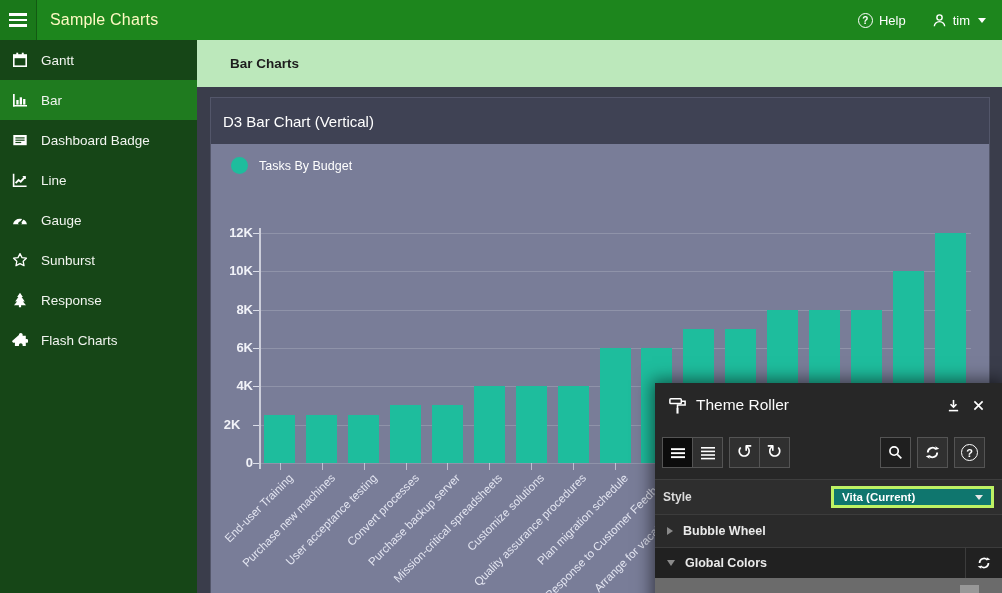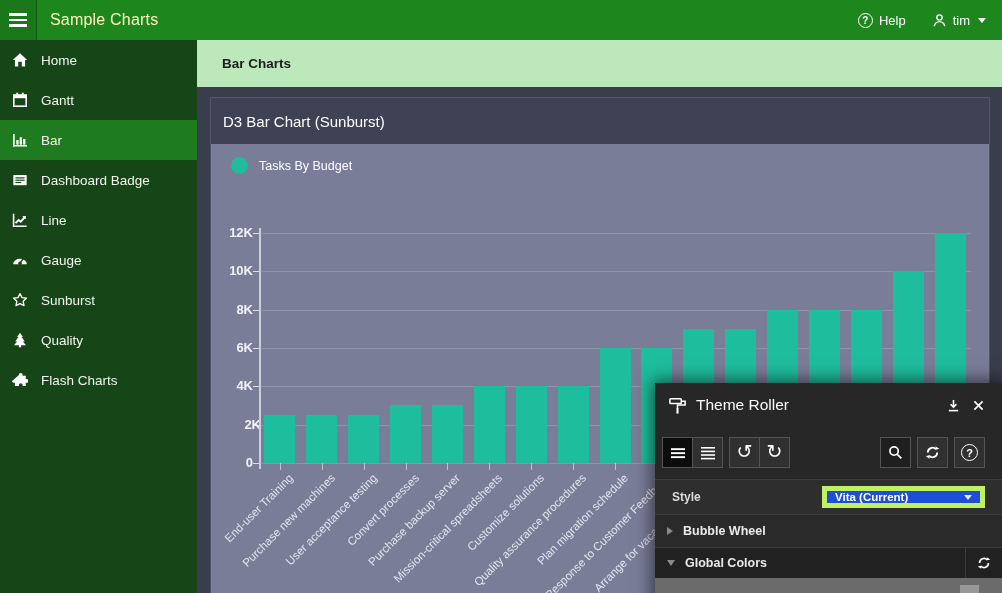--- a/index.html
+++ b/index.html
@@ -20,21 +20,21 @@
 
   
   .sidebar { position:absolute; left:0; top:40px; width:197px; height:553px; background:#164617; z-index:20; }
   .side-item { height:40px; display:flex; align-items:center; padding-left:11px; color:#f2f5f0; font-size:13.5px; cursor:pointer; position:relative; }
   .side-item.active { background:#1f7b1f; }
   .side-item .icn { width:17px; height:17px; margin-right:13px; display:flex; align-items:center; justify-content:center; flex:0 0 17px; }
   .side-item .chev { position:absolute; right:14px; top:14px; }
 
   
   .main { position:absolute; left:197px; top:40px; right:0; bottom:0; background:#3a3d4b; overflow:hidden; }
-  .breadcrumb-bar { height:47px; background:#bce8bb; display:flex; align-items:center; padding-left:25px; }
+  .breadcrumb-bar { height:47px; background:#bce8bb; display:flex; align-items:center; padding-left:33px; }
   .breadcrumb-bar .bc { color:#1d1d1d; font-size:13.5px; font-weight:bold; }
   .chart-panel { position:absolute; left:13px; top:57px; width:780px; height:600px; background:#3f4254; border:1px solid rgba(120,124,150,.35); }
   .panel-hd { height:46px; display:flex; align-items:center; padding-left:12px; color:#fff; font-size:15px; }
   .chart-body { position:absolute; left:0; top:46px; right:0; height:553px; background:#797d98; overflow:hidden; }
 
   .legend { position:absolute; left:20px; top:13px; display:flex; align-items:center; gap:11px; cursor:pointer; }
   .legend .dot { width:17px; height:17px; border-radius:50%; }
   .legend .lg-label { color:#fff; font-size:12.5px; }
 
   .gridline { position:absolute; height:1px; background:rgba(255,255,255,.17); }
@@ -54,23 +54,23 @@
   .tr-toolbar { height:52px; display:flex; align-items:flex-start; padding:10px 17px 0 7px; }
   .tr-btn { width:31px; height:31px; background:#303030; border:1px solid #545454; display:flex; align-items:center; justify-content:center; cursor:pointer; }
   .tr-btn.pressed { background:#0c0c0c; }
   .tr-btn.dark { background:#1f1f1f; }
   .joined .tr-btn + .tr-btn { margin-left:-1px; }
   .tr-group { display:flex; }
   .gap6 { width:6px; }
   .tr-spacer { flex:1; }
   .uglyph { font-family:"DejaVu Sans", sans-serif; font-size:19px; color:#fff; line-height:1; margin-top:-3px; }
   .tr-qcircle { display:inline-flex; align-items:center; justify-content:center; width:17px; height:17px; border:1.6px solid #fff; border-radius:50%; font-size:11px; font-weight:bold; color:#fff; }
-  .tr-row-style { height:35px; background:#2e2e2e; border-top:1px solid #3e3e3e; display:flex; align-items:center; padding:0 17px; }
+  .tr-row-style { height:35px; background:#2e2e2e; border-top:1px solid #3e3e3e; display:flex; align-items:center; padding:0 8px; }
   .tr-style-label { font-size:12px; font-weight:bold; color:#dcdcdc; }
-  .tr-select { margin-left:auto; width:163px; height:22px; background:#1d4ed8; border:5px solid #bef264; display:flex; align-items:center; padding:0 8px; cursor:pointer; }
+  .tr-select { margin-left:auto; width:163px; height:22px; background:#0f766e; border:3px solid #bef264; display:flex; align-items:center; padding:0 8px; cursor:pointer; }
   .tr-select .sel-val { color:#fff; font-size:11.5px; font-weight:bold; }
   .tr-select .sel-caret { margin-left:auto; width:0; height:0; border-left:4px solid transparent; border-right:4px solid transparent; border-top:5px solid #e8e8e8; }
   .tr-section { height:33px; border-top:1px solid #3c3c3c; display:flex; align-items:center; padding:0 12px; cursor:pointer; }
   .tr-section.wheel { background:#2a2a2a; }
   .tr-section.globals { background:#212121; height:31px; padding-right:0; }
   .tr-sec-label { font-size:12.5px; font-weight:bold; color:#eaeaea; margin-left:10px; }
   .tri-right { width:0; height:0; border-top:4.5px solid transparent; border-bottom:4.5px solid transparent; border-left:6px solid #8a8a8a; }
   .tri-down { width:0; height:0; border-left:4.5px solid transparent; border-right:4.5px solid transparent; border-top:6px solid #8a8a8a; }
   .tr-sec-action { margin-left:auto; width:37px; height:31px; border-left:1px solid #3c3c3c; display:flex; align-items:center; justify-content:center; cursor:pointer; }
   .tr-strip { position:absolute; left:0; right:0; top:195px; height:55px; background:#6b6b6b; }
@@ -104,28 +104,20 @@
         </span>
         <span>tim</span>
         <span class="caret-down"></span>
       </div>
     </div>
   </header>
 
   <nav class="sidebar" id="sidebar">
       <div class="side-item">
         <span class="icn">
-          <svg viewBox="0 0 16 16" width="16" height="16" fill="#fff">
-            <path d="M8 1.3 15.2 8h-2.1v6.5H9.8V9.8H6.2v4.7H2.9V8H.8z"></path>
-          </svg>
-        </span>
-        <span>Home</span>
-      </div>
-      <div class="side-item">
-        <span class="icn">
           <svg viewBox="0 0 16 16" width="16" height="16">
             <rect x="1.8" y="3" width="12.4" height="11.2" fill="none" stroke="#fff" stroke-width="1.6"></rect>
             <rect x="1.8" y="3" width="12.4" height="3.2" fill="#fff"></rect>
             <rect x="4.3" y=".7" width="1.9" height="3.2" fill="#fff"></rect>
             <rect x="9.8" y=".7" width="1.9" height="3.2" fill="#fff"></rect>
           </svg>
         </span>
         <span>Gantt</span>
       </div>
       <div class="side-item active">
@@ -180,51 +172,51 @@
           </svg>
         </span>
         <span>Sunburst</span>
       </div>
       <div class="side-item">
         <span class="icn">
           <svg viewBox="0 0 16 16" width="16" height="16" fill="#fff">
             <path d="M8 .7 10.9 5H9.6l3.2 4.6h-1.9L14 13.2H9.1v2.1H6.9v-2.1H2l3.1-3.6H3.2L6.4 5H5.1z"></path>
           </svg>
         </span>
-        <span>Quality</span>
+        <span>Response</span>
       </div>
       <div class="side-item">
         <span class="icn">
           <svg viewBox="0 0 16 16" width="16" height="16" fill="#fff">
             <path d="M6.1 3c0-1.1.8-2 1.9-2s1.9.9 1.9 2c0 .3-.1.6-.2.8H13v3.4c.3-.1.5-.2.8-.2 1.1 0 2 .9 2 1.9s-.9 1.9-2 1.9c-.3 0-.5-.1-.8-.2V14H9.7c.1-.3.2-.5.2-.8 0-1.1-.9-2-1.9-2s-1.9.9-1.9 2c0 .3.1.5.2.8H2.1v-3.4c-.3.1-.5.2-.8.2-1.1 0-2-.9-2-1.9" transform="translate(.8 0)"></path>
           </svg>
         </span>
         <span>Flash Charts</span>
       </div>
     </nav>
 
   <div class="main">
     <div class="breadcrumb-bar">
       <span class="bc">Bar Charts</span>
     </div>
     <section class="chart-panel">
       <div class="panel-hd">
-        <span>D3 Bar Chart (Sunburst)</span>
+        <span>D3 Bar Chart (Vertical)</span>
       </div>
       <div class="chart-body" id="chartBody" style="background: rgb(121, 125, 152);">
         <div class="legend">
           <span class="dot" id="legendDot" style="background: rgb(30, 189, 157);"></span>
           <span class="lg-label">Tasks By Budget</span>
         </div>
       <div class="gridline" style="left: 48px; width: 712px; top: 319px;"></div>
           <div class="ytick" style="left: 42px; top: 319px;"></div>
           <div class="ylab" style="left: 0px; top: 311px;">0</div>
           <div class="gridline" style="left: 48px; width: 712px; top: 280.666px;"></div>
           <div class="ytick" style="left: 42px; top: 280.666px;"></div>
-          <div class="ylab" style="left: 8px; top: 272.666px;">2K</div>
+          <div class="ylab" style="left: 0px; top: 272.666px; text-align: center;">2K</div>
           <div class="gridline" style="left: 48px; width: 712px; top: 242.332px;"></div>
           <div class="ytick" style="left: 42px; top: 242.332px;"></div>
           <div class="ylab" style="left: 0px; top: 234.332px;">4K</div>
           <div class="gridline" style="left: 48px; width: 712px; top: 203.998px;"></div>
           <div class="ytick" style="left: 42px; top: 203.998px;"></div>
           <div class="ylab" style="left: 0px; top: 195.998px;">6K</div>
           <div class="gridline" style="left: 48px; width: 712px; top: 165.664px;"></div>
           <div class="ytick" style="left: 42px; top: 165.664px;"></div>
           <div class="ylab" style="left: 0px; top: 157.664px;">8K</div>
           <div class="gridline" style="left: 48px; width: 712px; top: 127.33px;"></div>

